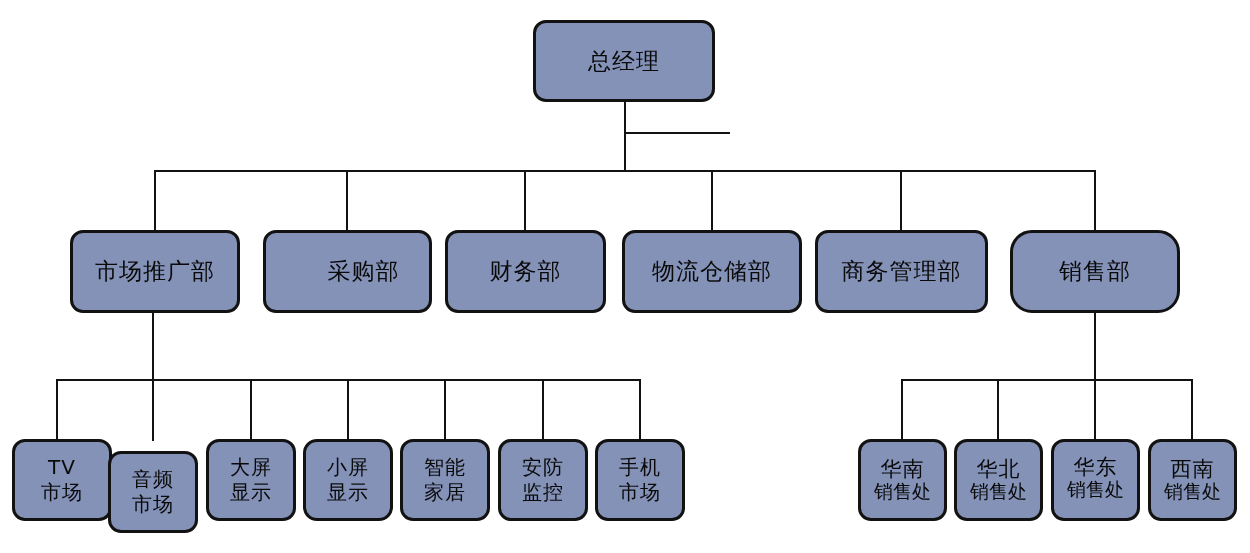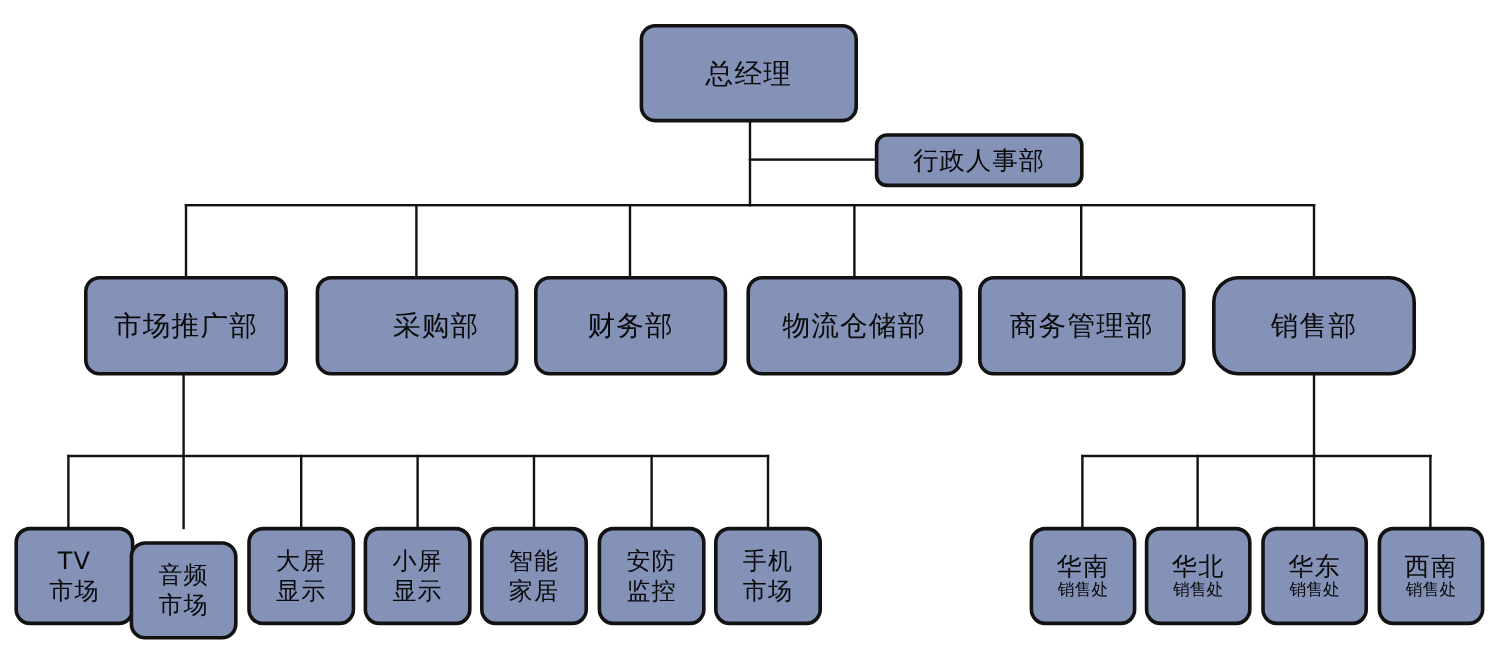--- a/index.html
+++ b/index.html
@@ -34,41 +34,41 @@
     align-items: center;
     justify-content: center;
     text-align: right;
     color: var(--text, #0a0a0a);
     z-index: 2;
   }
   .t-lg   { font-size: 23px; letter-spacing: 1px; }
   .t-md   { font-size: 21px; letter-spacing: 1px; }
   .leaf span { font-size: 20px; line-height: 1.25; display: block; letter-spacing: 1px; }
   .office .region { font-size: 21px; line-height: 1.15; display: block; letter-spacing: 1px; }
-  .office .suffix { font-size: 14px; line-height: 1.15; display: block; }
+  .office .suffix { font-size: 19px; line-height: 1.15; display: block; }
 
   
   .n-gm  { left: 533px; top: 20px;  width: 182px; height: 82px; }
   .n-hr  { left: 729px; top: 111px; width: 174px; height: 45px; border-radius: 10px; }
   .n-d1  { left: 70px;  top: 230px; width: 170px; height: 83px; }
   .n-d2  { left: 263px; top: 230px; width: 169px; height: 83px; padding-left: 32px; }
   .n-d3  { left: 445px; top: 230px; width: 161px; height: 83px; }
   .n-d4  { left: 622px; top: 230px; width: 180px; height: 83px; }
   .n-d5  { left: 815px; top: 230px; width: 173px; height: 83px; }
   .n-d6  { left: 1010px;top: 230px; width: 170px; height: 83px; border-radius: 22px; }
   .n-l1  { left: 12px;  top: 439px; width: 100px; height: 82px; }
   .n-l2  { left: 108px; top: 439px; width: 90px; height: 82px; margin-top: 12px; }
   .n-l3  { left: 206px; top: 439px; width: 90px; height: 82px; }
-  .n-l4  { left: 303px; top: 439px; width: 90px; height: 82px; }
+  .n-l4  { left: 303px; top: 439px; width: 90px; height: 82px; border-radius: 14px; }
   .n-l5  { left: 400px; top: 439px; width: 90px; height: 82px; }
   .n-l6  { left: 498px; top: 439px; width: 90px; height: 82px; }
   .n-l7  { left: 595px; top: 439px; width: 90px; height: 82px; }
   .n-s1  { left: 858px; top: 439px; width: 89px; height: 82px; }
   .n-s2  { left: 954px; top: 439px; width: 89px; height: 82px; }
-  .n-s3  { left: 1051px;top: 439px; width: 89px; height: 82px; }
+  .n-s3  { left: 1051px;top: 439px; width: 89px; height: 82px; font-family: Liberation Mono, monospace; }
   .n-s4  { left: 1148px;top: 439px; width: 89px; height: 82px; }
 
   
   .c-gm-drop    { left: 624px; top: 101px; height: 71px; }
   .c-hr-branch  { left: 624px; top: 132px; width: 106px; }
   .c-main-bus   { left: 154px; top: 170px; width: 942px; }
   .c-stub-d1    { left: 154px; top: 170px; height: 61px; }
   .c-stub-d2    { left: 346px; top: 170px; height: 61px; }
   .c-stub-d3    { left: 524px; top: 170px; height: 61px; }
   .c-stub-d4    { left: 711px; top: 170px; height: 61px; }
@@ -115,23 +115,20 @@
   <div class="line v c-stub-l7"></div>
   <div class="line v c-d6-drop"></div>
   <div class="line h c-right-bus"></div>
   <div class="line v c-stub-s1"></div>
   <div class="line v c-stub-s2"></div>
   <div class="line v c-stub-s3"></div>
   <div class="line v c-stub-s4"></div>
 
   <div class="node n-gm">
     <span class="t-lg">总经理</span>
-  </div>
-  <div class="node n-hr">
-    <span class="t-md">行政人事部</span>
   </div>
 
   <div class="node n-d1">
     <span class="t-lg">市场推广部</span>
   </div>
   <div class="node n-d2">
     <span class="t-lg">采购部</span>
   </div>
   <div class="node n-d3">
     <span class="t-lg">财务部</span>

